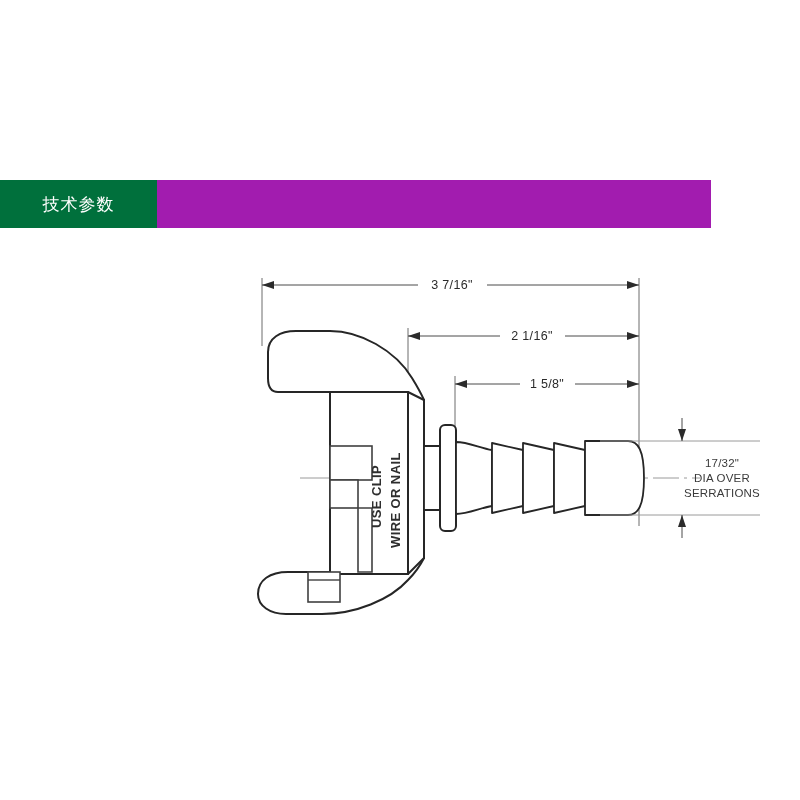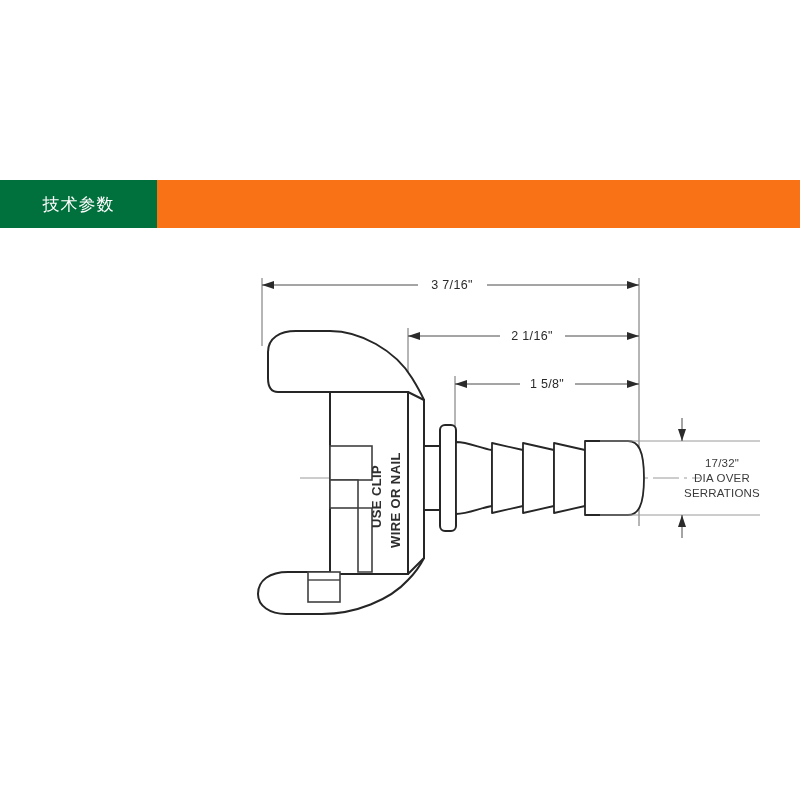--- a/index.html
+++ b/index.html
@@ -13,23 +13,23 @@
     position: relative;
     font-family: "Liberation Sans", sans-serif;
     overflow: hidden;
   }
 
   
   #header-band {
     position: absolute;
     left: 0;
     top: 180px;
-    width: 800px;
+    width: 711px;
     height: 48px;
-    background: #f97316;
+    background: #a21caf;
   }
   #header-tab {
     position: absolute;
     left: 0;
     top: 0;
     width: 157px;
     height: 48px;
     background: #00703c;
     display: flex;
     align-items: center;

